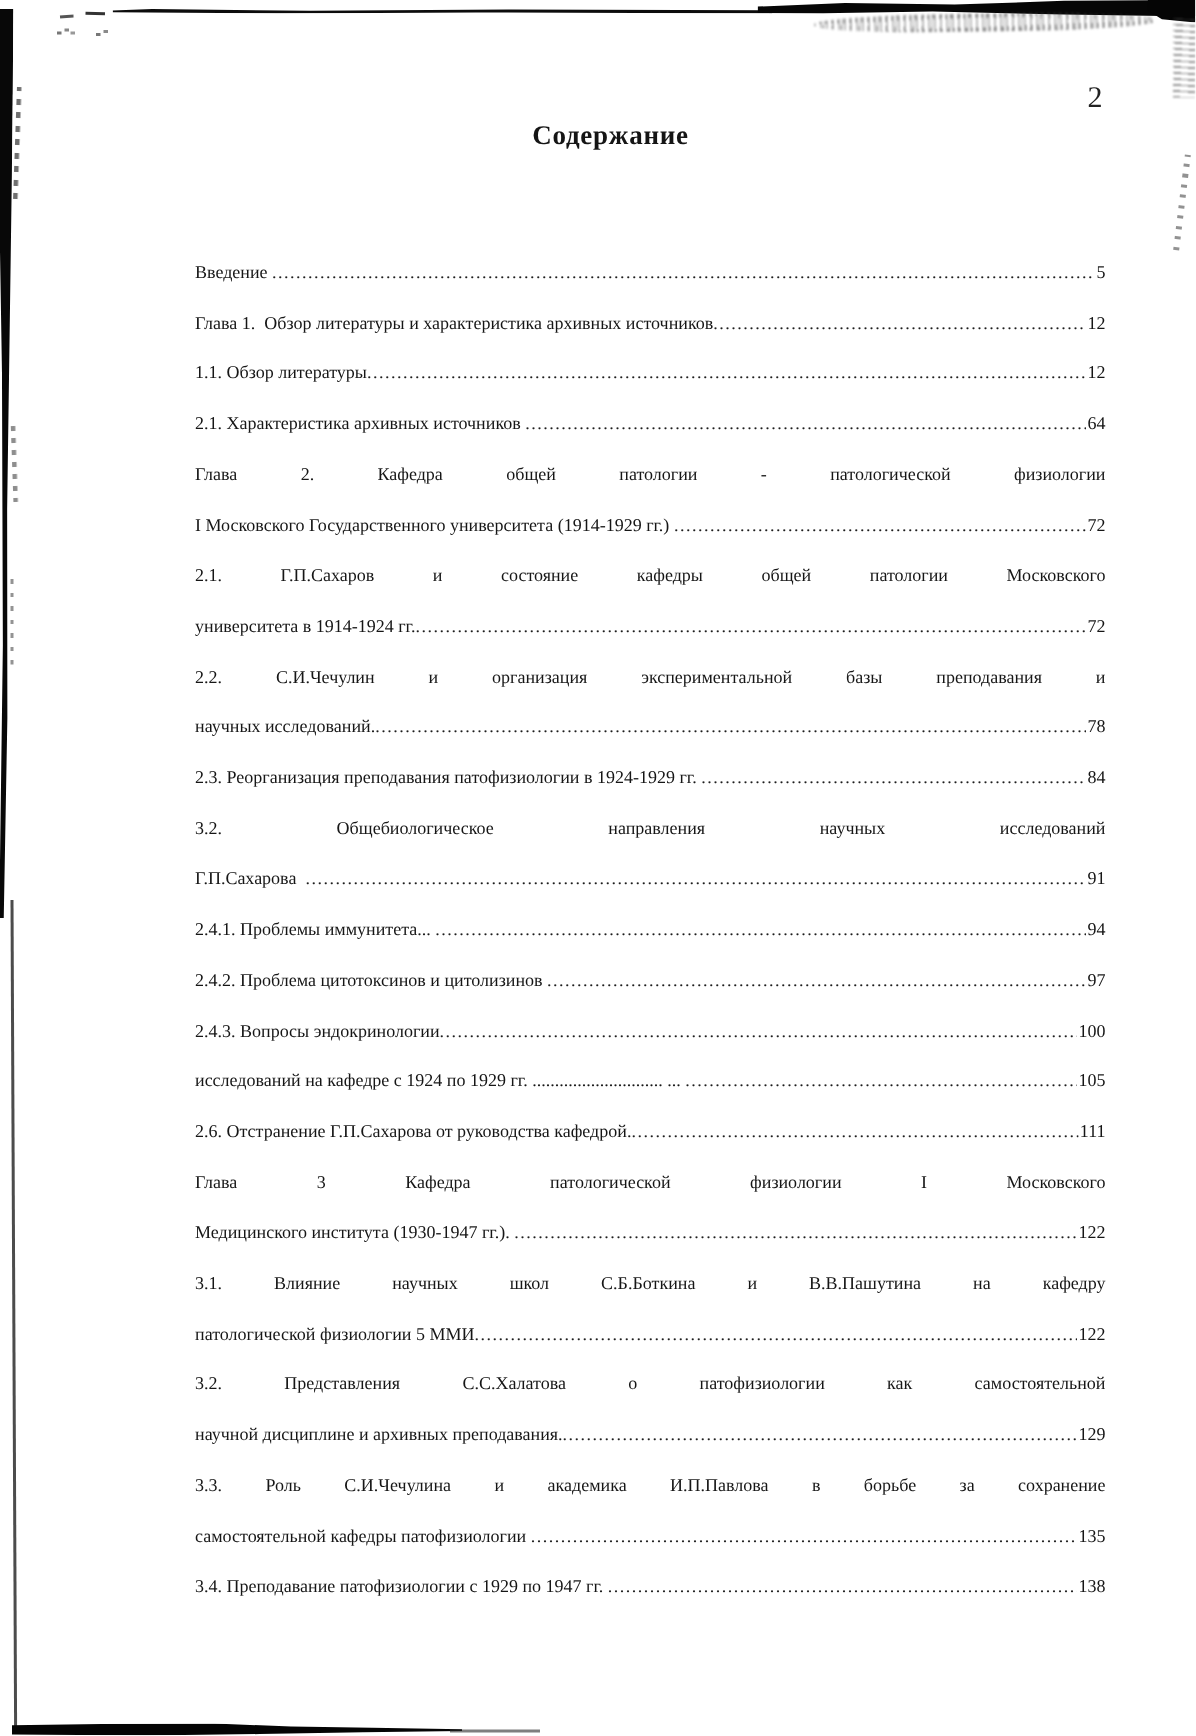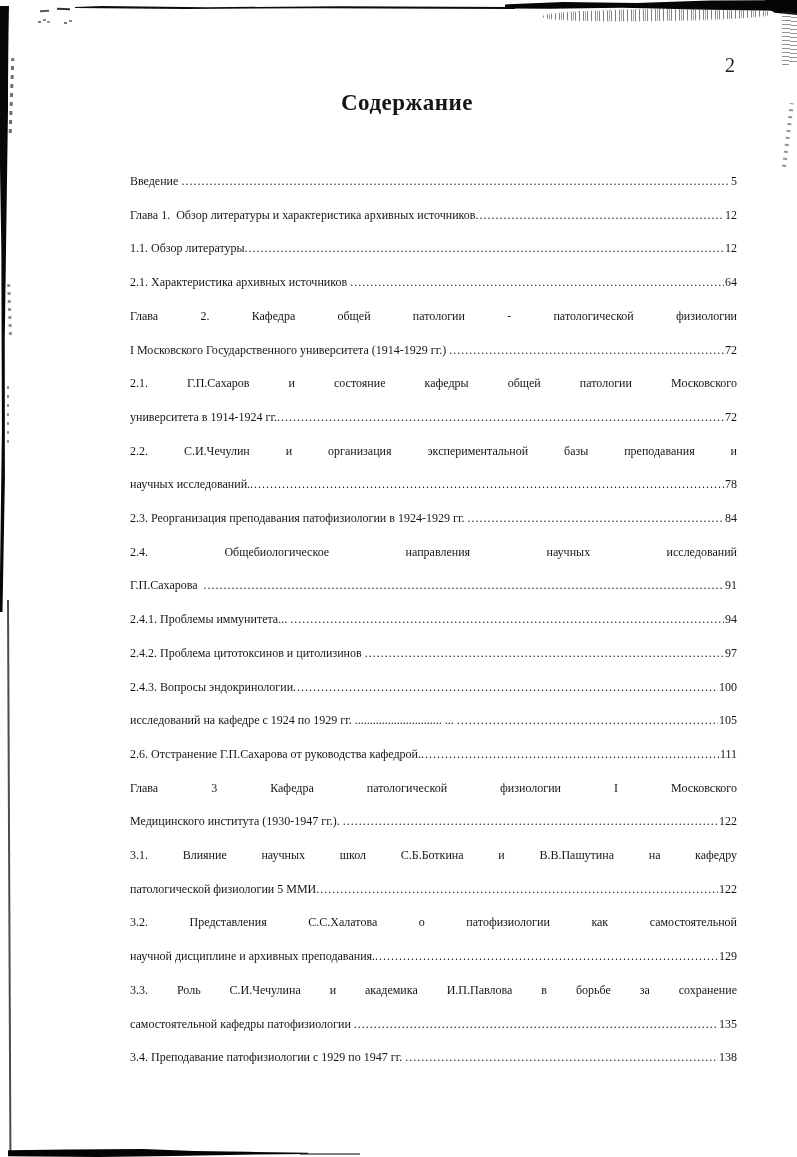--- a/index.html
+++ b/index.html
@@ -9,22 +9,22 @@
     font-family:"Liberation Serif","DejaVu Serif",serif;
     color:#1b1b1b;
   }
   .page{position:absolute;inset:0;}
 
   .page-number{
     position:absolute;top:54px;right:62px;
     font-size:20px;color:#222;
   }
   .title{
-    position:absolute;top:90px;left:17px;width:780px;margin:0;
-    text-align:center;font-size:23px;font-weight:bold;
+    position:absolute;top:80px;left:17px;width:780px;margin:0;
+    text-align:center;font-size:18px;font-weight:bold;
     letter-spacing:0.5px;color:#151515;
   }
 
   .toc{
     position:absolute;top:165px;left:130px;width:607px;
     font-size:12px;line-height:33.7px;color:#161616;
   }
   .toc-line{display:flex;align-items:baseline;white-space:pre-wrap;}
   .toc-line .t{flex:0 0 auto;}
   .toc-line .lead{
@@ -113,21 +113,21 @@
       <div class="toc-line"><span class="t">Глава 1.&nbsp; Обзор литературы и характеристика архивных источников</span><span class="lead"></span><span class="pg">12</span></div>
       <div class="toc-line"><span class="t">1.1. Обзор литературы</span><span class="lead"></span><span class="pg">12</span></div>
       <div class="toc-line"><span class="t">2.1. Характеристика архивных источников </span><span class="lead"></span><span class="pg">64</span></div>
       <div class="toc-line just">Глава 2. Кафедра общей патологии - патологической физиологии</div>
       <div class="toc-line"><span class="t">I&nbsp;Московского Государственного университета (1914-1929 гг.) </span><span class="lead"></span><span class="pg">72</span></div>
       <div class="toc-line just">2.1. Г.П.Сахаров и состояние кафедры общей патологии Московского</div>
       <div class="toc-line"><span class="t">университета в 1914-1924 гг.</span><span class="lead"></span><span class="pg">72</span></div>
       <div class="toc-line just">2.2. С.И.Чечулин и организация экспериментальной базы преподавания и</div>
       <div class="toc-line"><span class="t">научных исследований.</span><span class="lead"></span><span class="pg">78</span></div>
       <div class="toc-line"><span class="t">2.3. Реорганизация преподавания патофизиологии в 1924-1929 гг. </span><span class="lead"></span><span class="pg">84</span></div>
-      <div class="toc-line just">2.4. Общебиологическое направления научных исследований</div>
+      <div class="toc-line just">3.2. Общебиологическое направления научных исследований</div>
       <div class="toc-line"><span class="t">Г.П.Сахарова  </span><span class="lead"></span><span class="pg">91</span></div>
       <div class="toc-line"><span class="t">2.4.1. Проблемы иммунитета... </span><span class="lead"></span><span class="pg">94</span></div>
       <div class="toc-line"><span class="t">2.4.2. Проблема цитотоксинов и цитолизинов </span><span class="lead"></span><span class="pg">97</span></div>
       <div class="toc-line"><span class="t">2.4.3. Вопросы эндокринологии</span><span class="lead"></span><span class="pg">100</span></div>
       <div class="toc-line"><span class="t">исследований на кафедре с 1924 по 1929 гг. ............................. ... </span><span class="lead"></span><span class="pg">105</span></div>
       <div class="toc-line"><span class="t">2.6. Отстранение Г.П.Сахарова от руководства кафедрой.</span><span class="lead"></span><span class="pg">111</span></div>
       <div class="toc-line just">Глава 3 Кафедра патологической физиологии I&nbsp;Московского</div>
       <div class="toc-line"><span class="t">Медицинского института (1930-1947 гг.). </span><span class="lead"></span><span class="pg">122</span></div>
       <div class="toc-line just">3.1. Влияние научных школ С.Б.Боткина и В.В.Пашутина на кафедру</div>
       <div class="toc-line"><span class="t">патологической физиологии 5 ММИ</span><span class="lead"></span><span class="pg">122</span></div>

